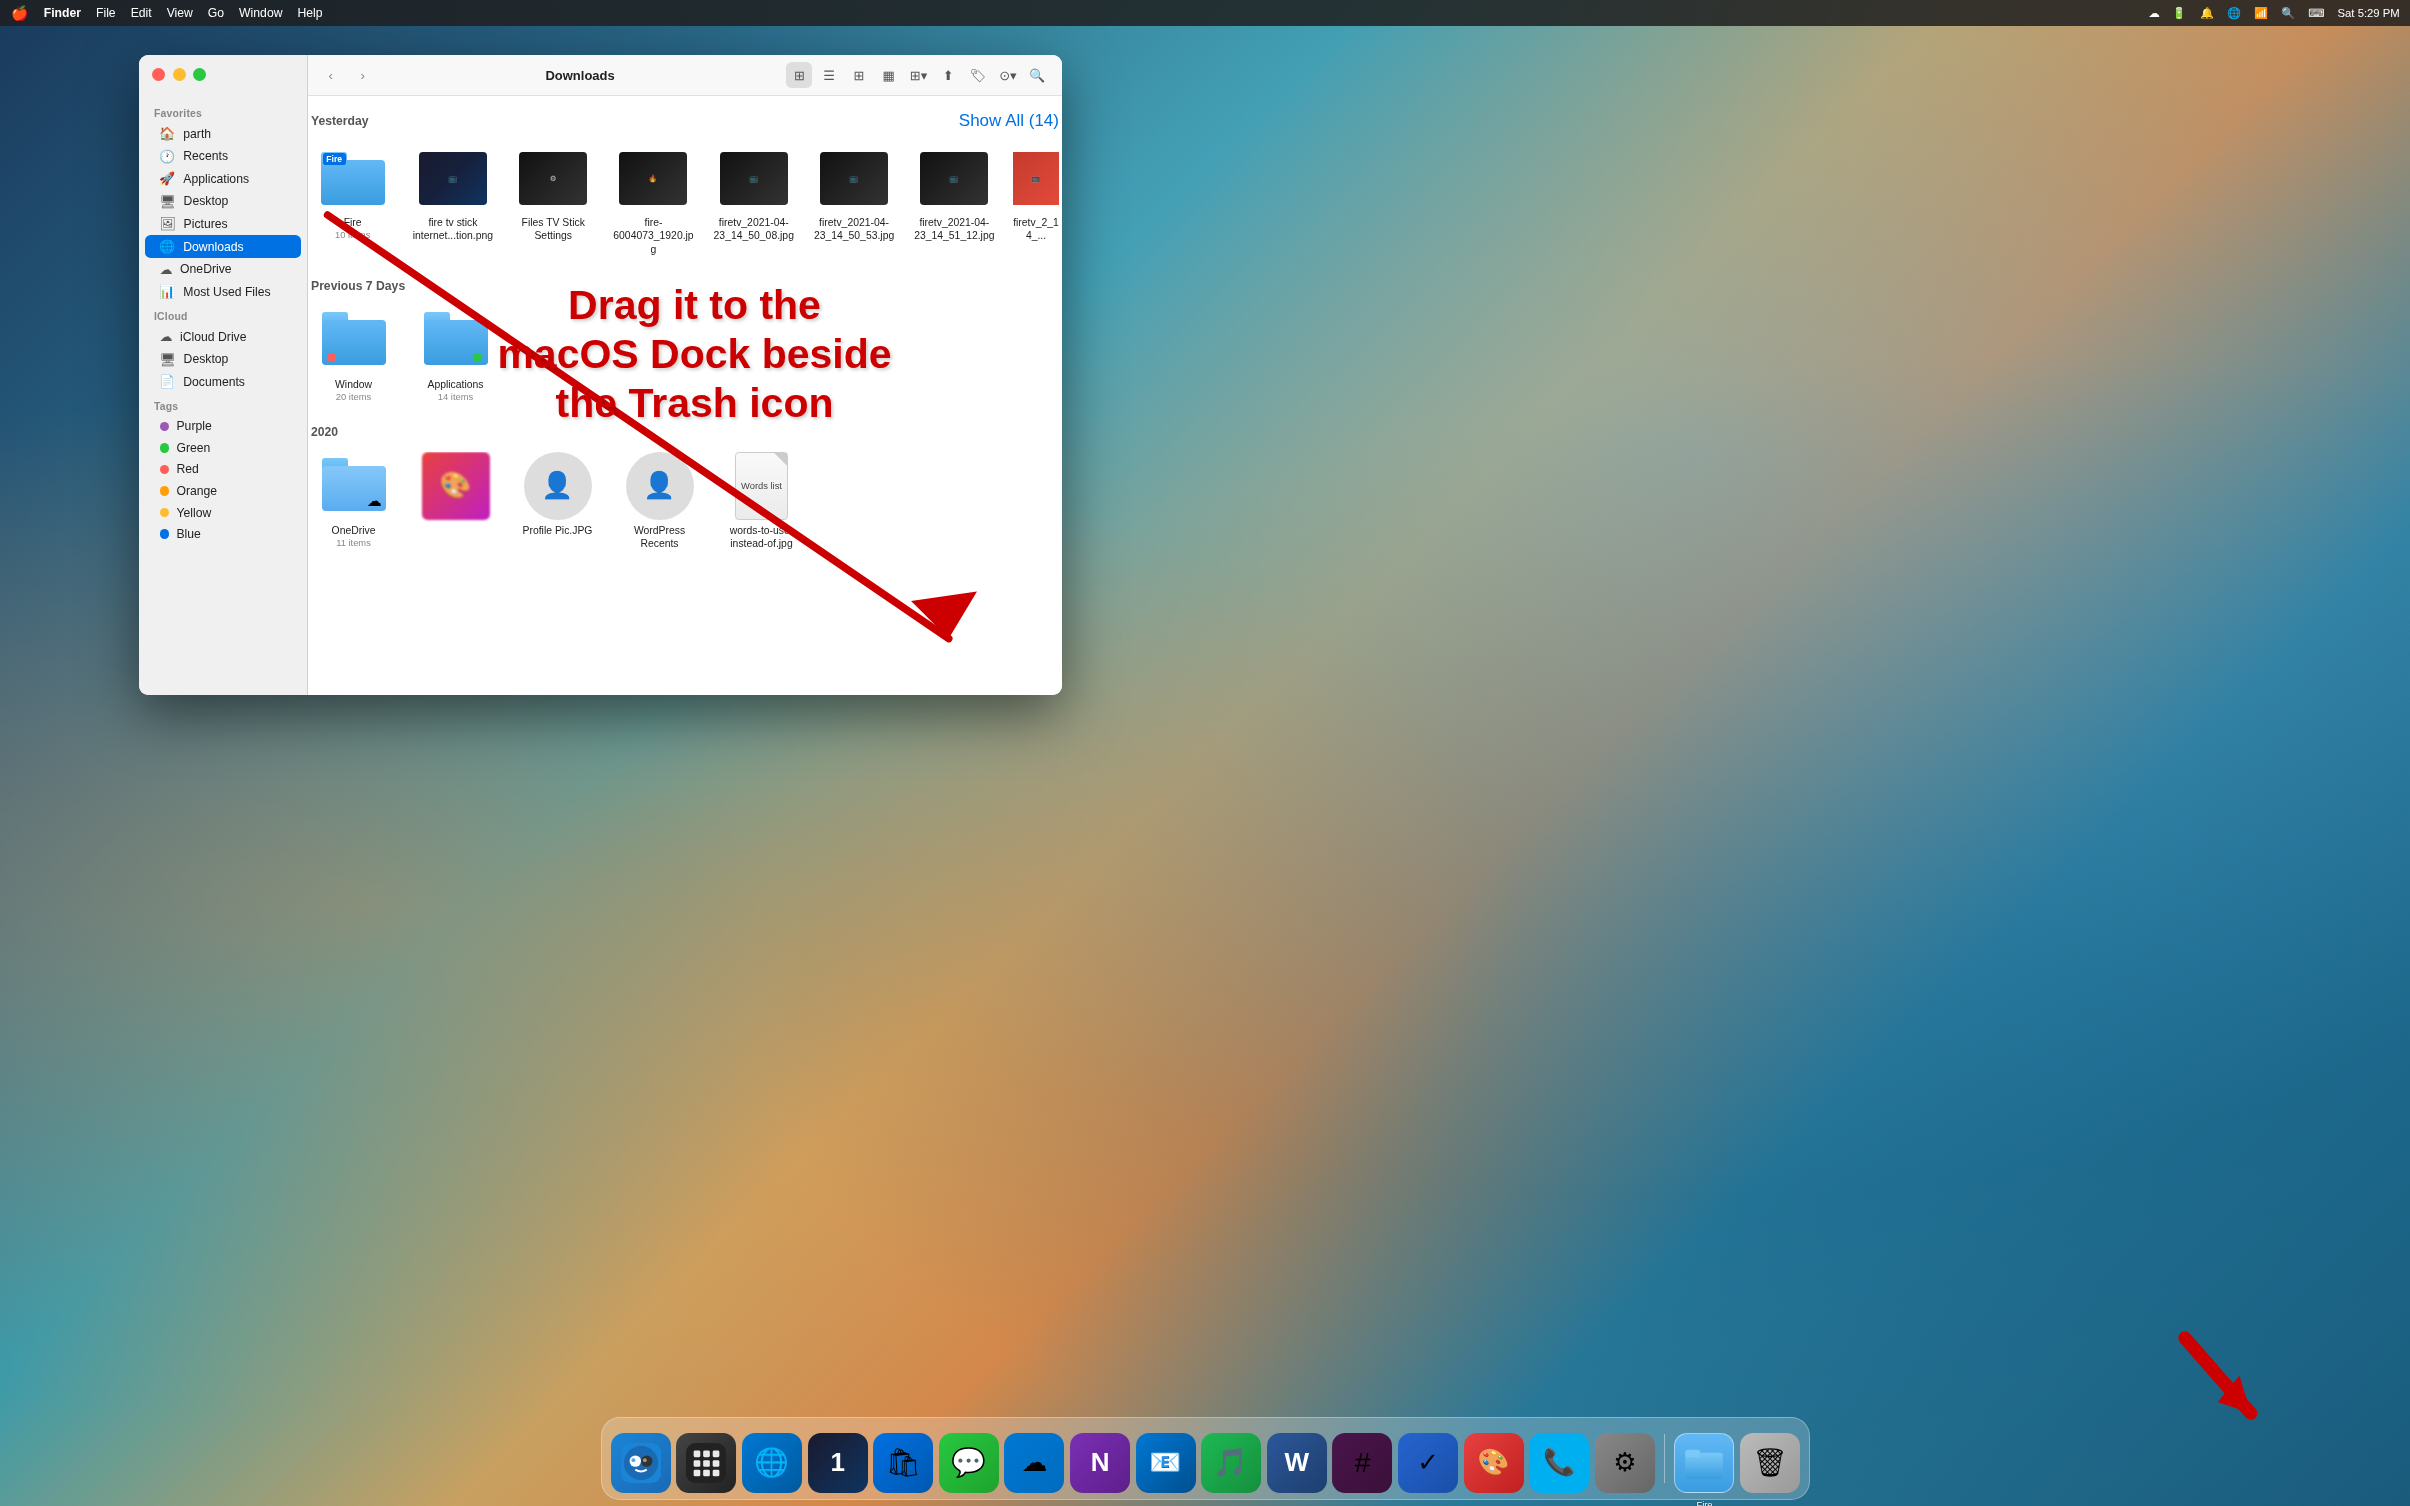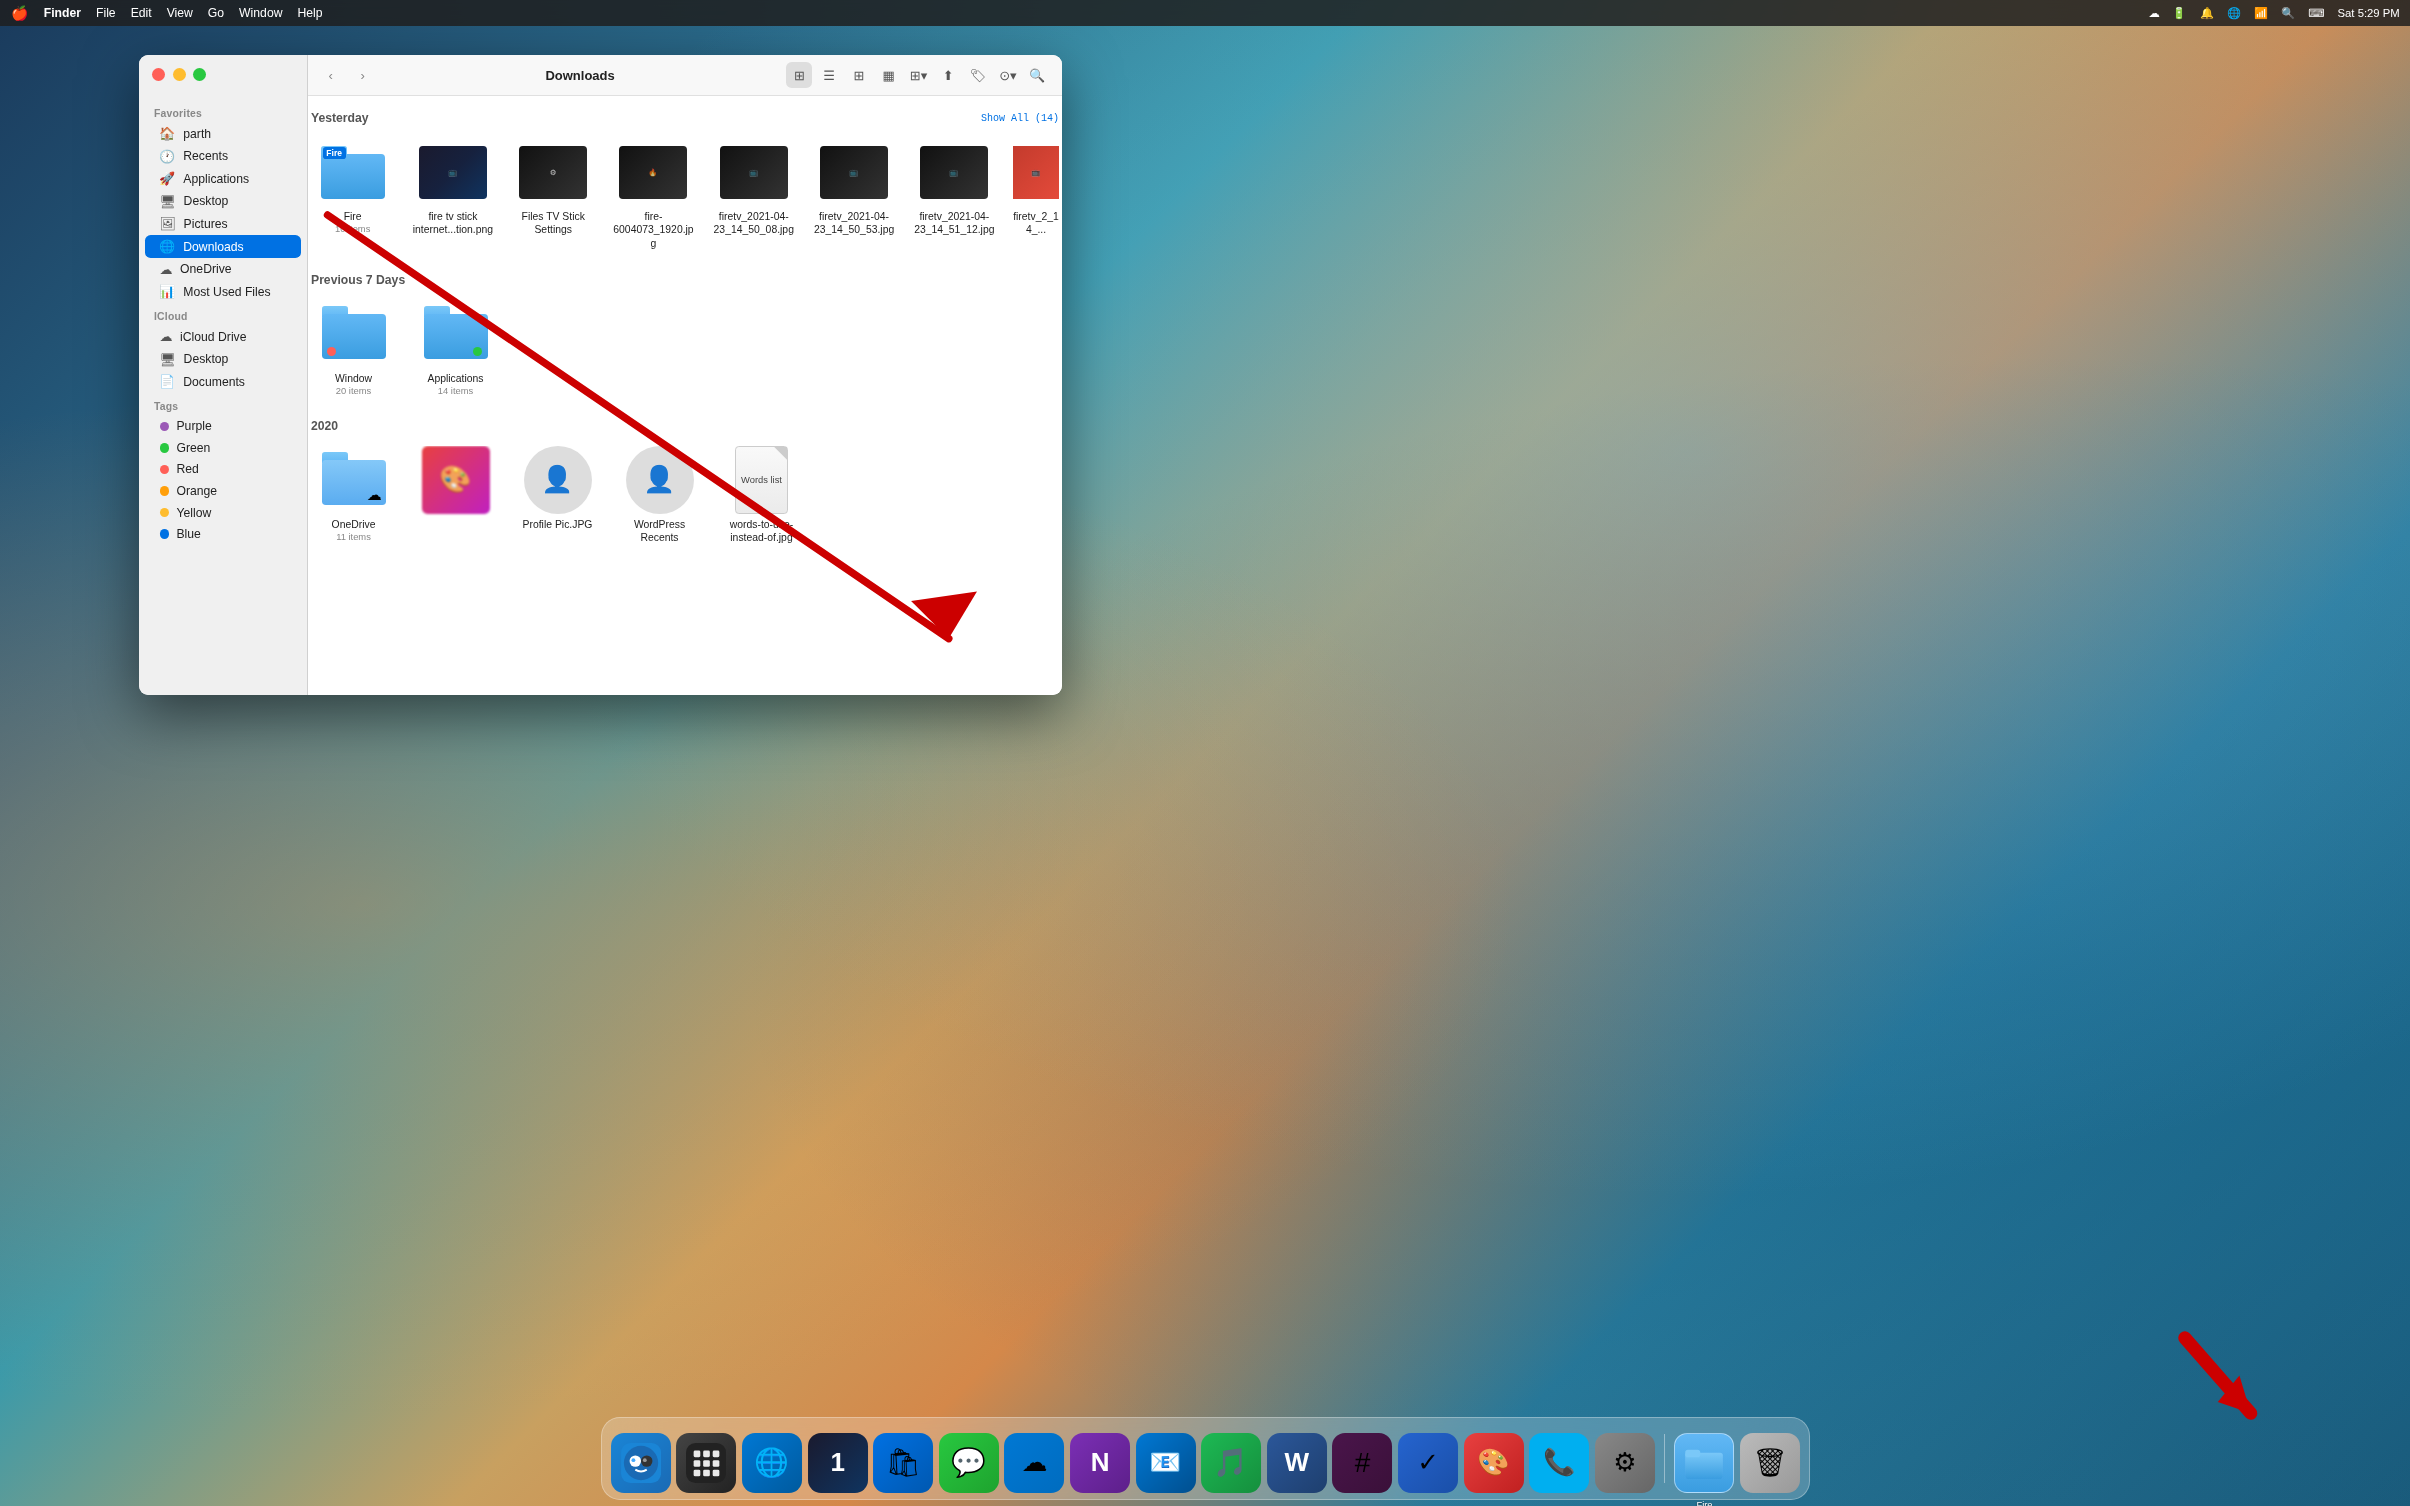--- a/index.html
+++ b/index.html
@@ -259,26 +259,25 @@
       justify-content: space-between;
       align-items: center;
       margin-bottom: 13px;
     }
     .section-title {
       font-size: 12.2px;
       font-weight: 600;
       color: #555;
     }
     .show-all-btn {
-      font-size: 10px;
+      font-size: 17px;
       color: #0071e3;
       cursor: pointer;
       background: none;
       border: none;
-      font-family: Liberation Mono, monospace;
     }
 
     .files-grid {
       display: flex;
       flex-wrap: nowrap;
       gap: 17px;
       margin-bottom: 22.6px;
       overflow: hidden;
     }
 
@@ -765,20 +764,23 @@
   </div>
 </div>
 
 <div class="annotation-overlay">
   <svg class="drag-arrow-line" viewBox="0 0 980 680">
 
     <line x1="200" y1="170" x2="860" y2="620" stroke="#cc0000" stroke-width="8" stroke-linecap="round"></line>
 
     <polygon points="860,620 820,580 890,570" fill="#cc0000"></polygon>
   </svg>
+  <div class="drag-text">
+    Drag it to the macOS Dock beside the Trash icon
+  </div>
 </div>
 
 <div class="dock">
 
   <div class="dock-item">
     <div class="dock-icon finder-dock-icon">
       <svg width="40" height="40" viewBox="0 0 42 42">
         <rect width="42" height="42" rx="10" fill="#1a85d6"></rect>
         <ellipse cx="21" cy="21" rx="18" ry="18" fill="#1a6ab4"></ellipse>
         <circle cx="15" cy="19" r="6" fill="#fff"></circle>

